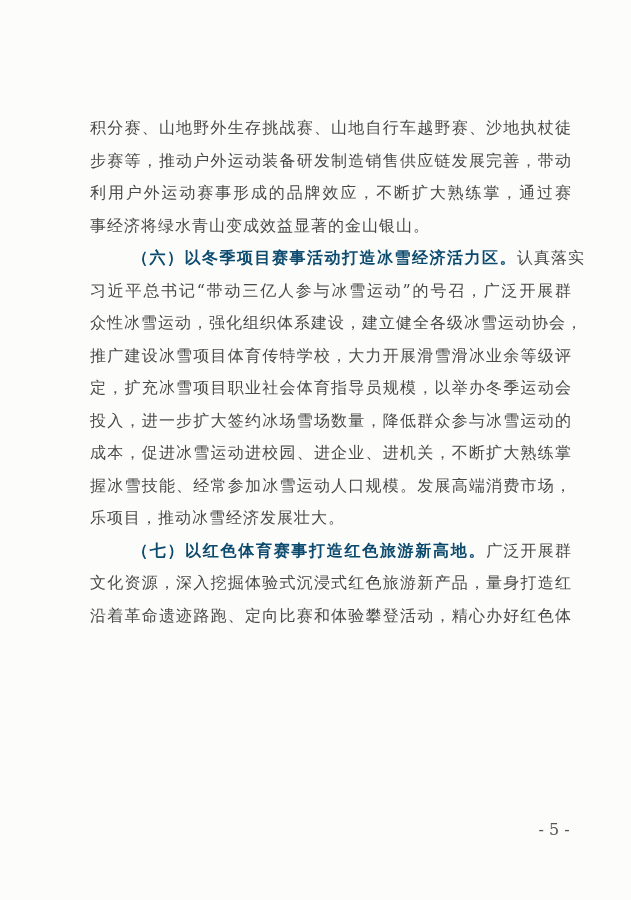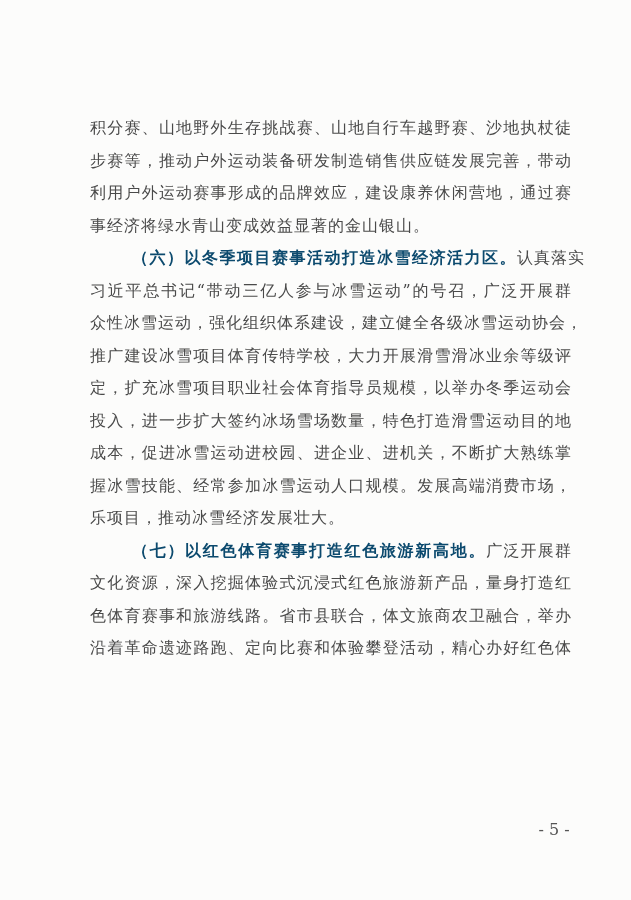--- a/index.html
+++ b/index.html
@@ -30,33 +30,32 @@
   }
 </style>
 </head>
 <body>
 
 <div class="page">
   <div class="body-text">
 
     <div class="line">积分赛、山地野外生存挑战赛、山地自行车越野赛、沙地执杖徒</div>
     <div class="line">步赛等，推动户外运动装备研发制造销售供应链发展完善，带动</div>
-    <div class="line">利用户外运动赛事形成的品牌效应，建设康养休闲营地，通过赛</div>
+    <div class="line">利用户外运动赛事形成的品牌效应，不断扩大熟练掌，通过赛</div>
     <div class="line last">事经济将绿水青山变成效益显著的金山银山。</div>
 
     <div class="line indent"><span class="bold">（六）以冬季项目赛事活动打造冰雪经济活力区。</span><span>认真落实</span></div>
     <div class="line">习近平总书记“带动三亿人参与冰雪运动”的号召，广泛开展群</div>
     <div class="line">众性冰雪运动，强化组织体系建设，建立健全各级冰雪运动协会，</div>
     <div class="line">推广建设冰雪项目体育传特学校，大力开展滑雪滑冰业余等级评</div>
     <div class="line">定，扩充冰雪项目职业社会体育指导员规模，以举办冬季运动会</div>
-    <div class="line">投入，进一步扩大签约冰场雪场数量，特色打造滑雪运动目的地</div>
+    <div class="line">投入，进一步扩大签约冰场雪场数量，降低群众参与冰雪运动的</div>
     <div class="line">成本，促进冰雪运动进校园、进企业、进机关，不断扩大熟练掌</div>
     <div class="line">握冰雪技能、经常参加冰雪运动人口规模。发展高端消费市场，</div>
     <div class="line last">乐项目，推动冰雪经济发展壮大。</div>
 
     <div class="line indent"><span class="bold">（七）以红色体育赛事打造红色旅游新高地。</span><span>广泛开展群</span></div>
     <div class="line">文化资源，深入挖掘体验式沉浸式红色旅游新产品，量身打造红</div>
-    <div class="line">色体育赛事和旅游线路。省市县联合，体文旅商农卫融合，举办</div>
     <div class="line">沿着革命遗迹路跑、定向比赛和体验攀登活动，精心办好红色体</div>
   </div>
 
   <div class="page-number">- 5 -</div>
 </div>
 
 </body></html>

